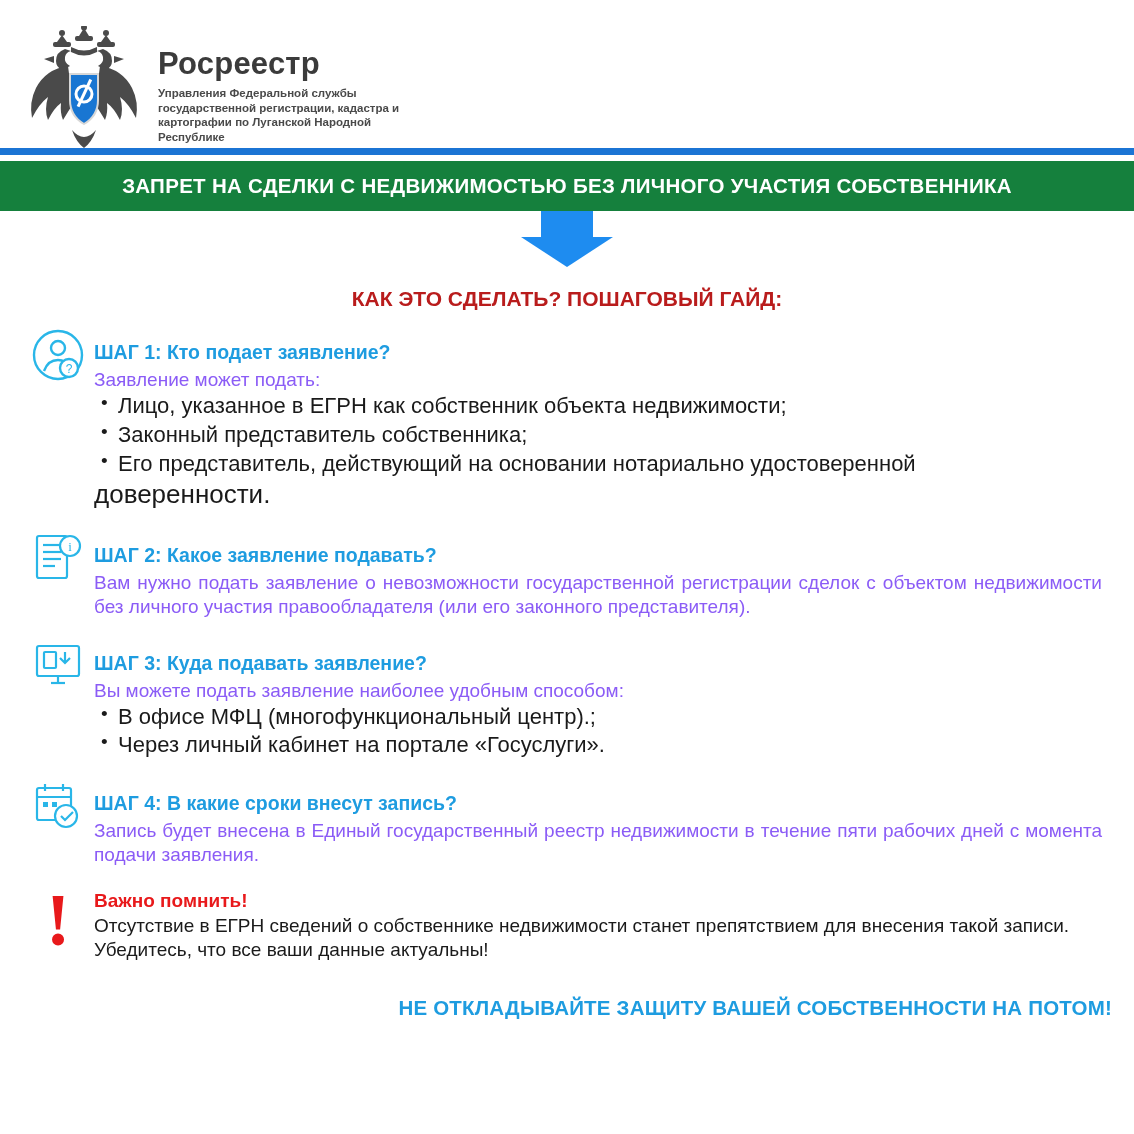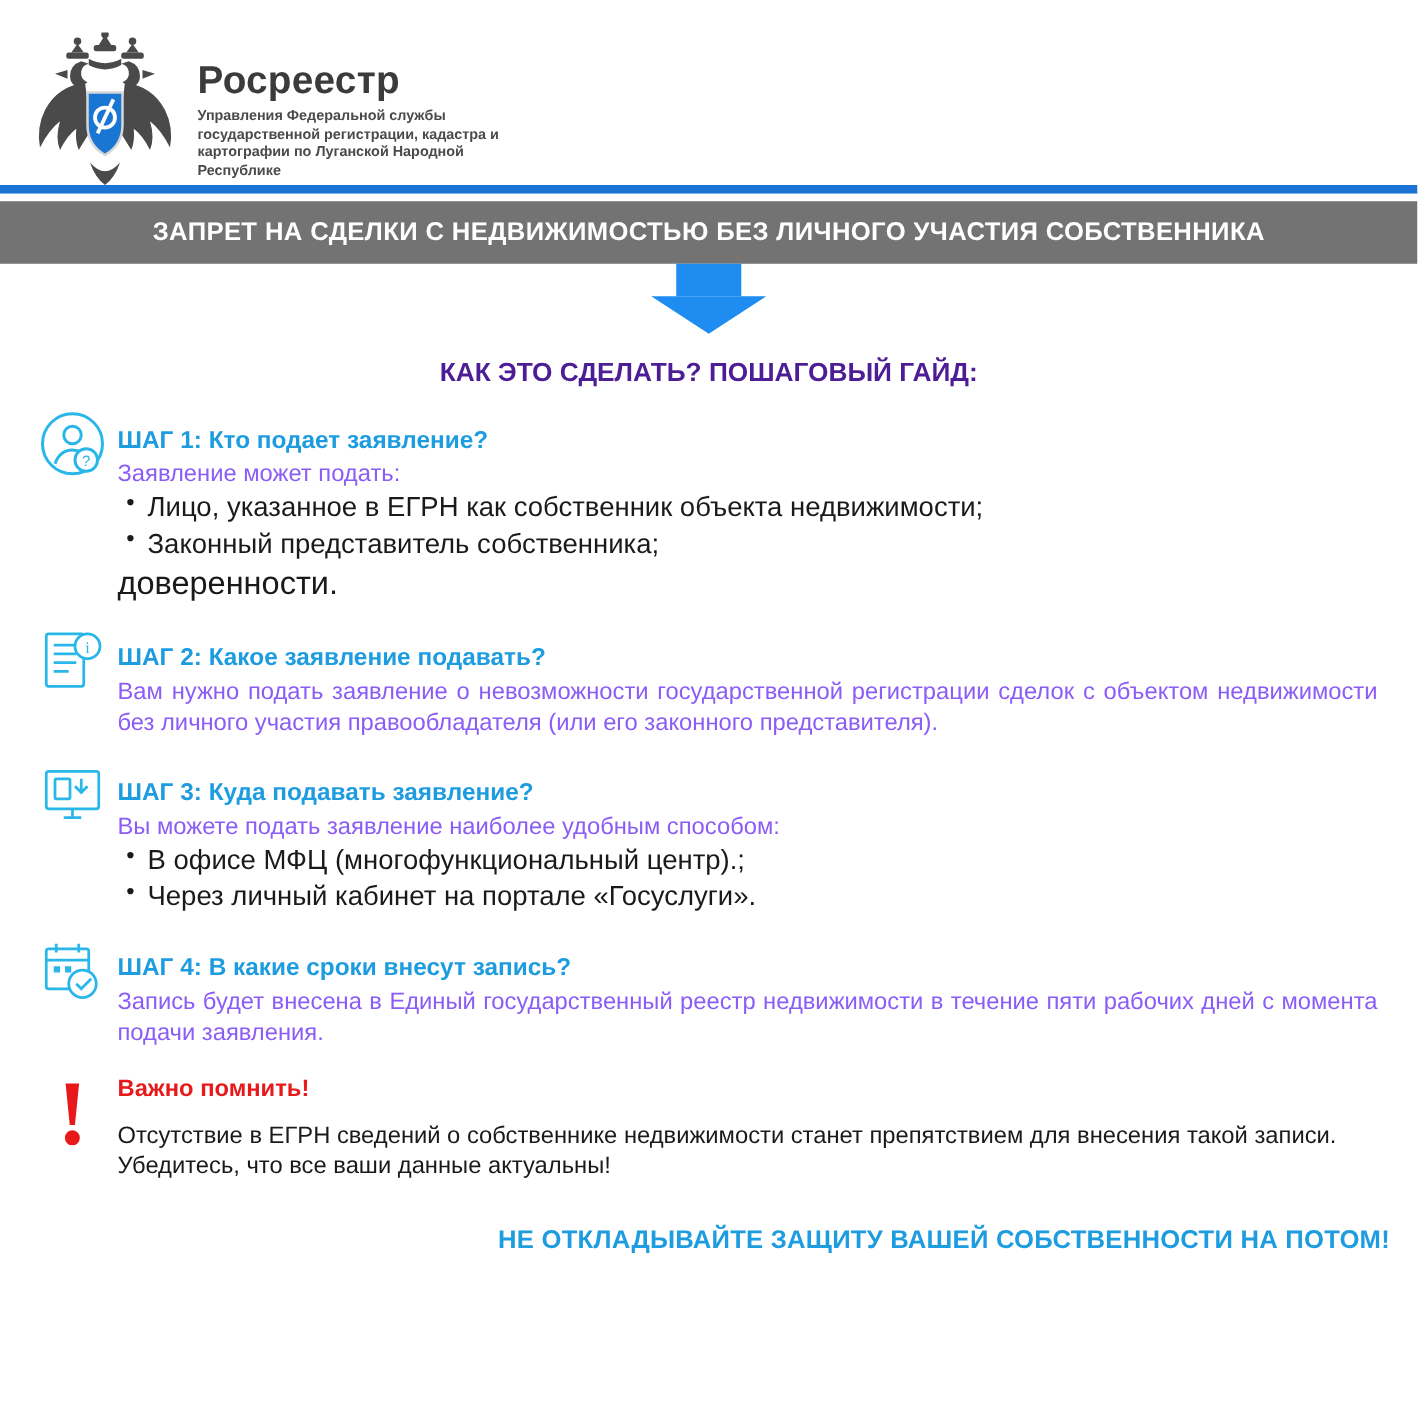--- a/index.html
+++ b/index.html
@@ -60,21 +60,21 @@
   .banner-topline {
     height: 7px;
     background: #1b74d4;
     width: 100%;
   }
   .banner-gap {
     height: 6px;
     background: #ffffff;
   }
   .banner {
-    background: #737373;
+    background: #15803d;
     height: 50px;
     display: flex;
     align-items: center;
     justify-content: center;
     color: #ffffff;
     font-size: 20.5px;
     font-weight: bold;
     letter-spacing: .3px;
     text-align: center;
     padding: 0 20px;
@@ -91,21 +91,21 @@
   }
   .arrow-stem {
     width: 52px;
     height: 26px;
     background: #1e8cf0;
     margin: 0 auto;
   }
 
   .subtitle {
     text-align: center;
-    color: #4c1d95;
+    color: #b91c1c;
     font-size: 21px;
     font-weight: bold;
     margin-top: 20px;
   }
 
   
   .content {
     padding: 14px 22px 0 22px;
   }
   .step {
@@ -177,21 +177,21 @@
     color: #e8191b;
     font-size: 74px;
     font-weight: bold;
     line-height: .78;
     font-family: "Liberation Serif", serif;
   }
   .important-title {
     color: #e8191b;
     font-size: 19px;
     font-weight: bold;
-    margin-bottom: 14px;
+    margin-bottom: 2px;
   }
   .important-text {
     font-size: 19px;
     line-height: 1.28;
   }
 
   .footer-cta {
     text-align: right;
     color: #1e9ce0;
     font-size: 20.5px;
@@ -264,20 +264,21 @@
         <circle cx="37" cy="39" r="9" fill="#ffffff"></circle>
         <text x="37" y="43.5" font-size="12" fill="#29b6e8" stroke="none" text-anchor="middle" font-family="Liberation Sans, sans-serif">?</text>
       </svg>
     </div>
     <div class="step-body">
       <div class="step-title">ШАГ 1: Кто подает заявление?</div>
       <div class="step-text">Заявление может подать:</div>
       <ul class="bullets">
         <li>Лицо, указанное в ЕГРН как собственник объекта недвижимости;</li>
         <li>Законный представитель собственника;</li>
+        <li>Его представитель, действующий на основании нотариально удостоверенной</li>
       </ul>
       <div class="cont-line">доверенности.</div>
     </div>
   </div>
 
   <div class="step">
     <div class="step-icon">
       <svg width="52" height="56" viewBox="0 0 52 56" fill="none" stroke="#29b6e8" stroke-width="2.2">
         <rect x="5" y="4" width="30" height="42" rx="2"></rect>
         <line x1="11" y1="13" x2="29" y2="13"></line>

